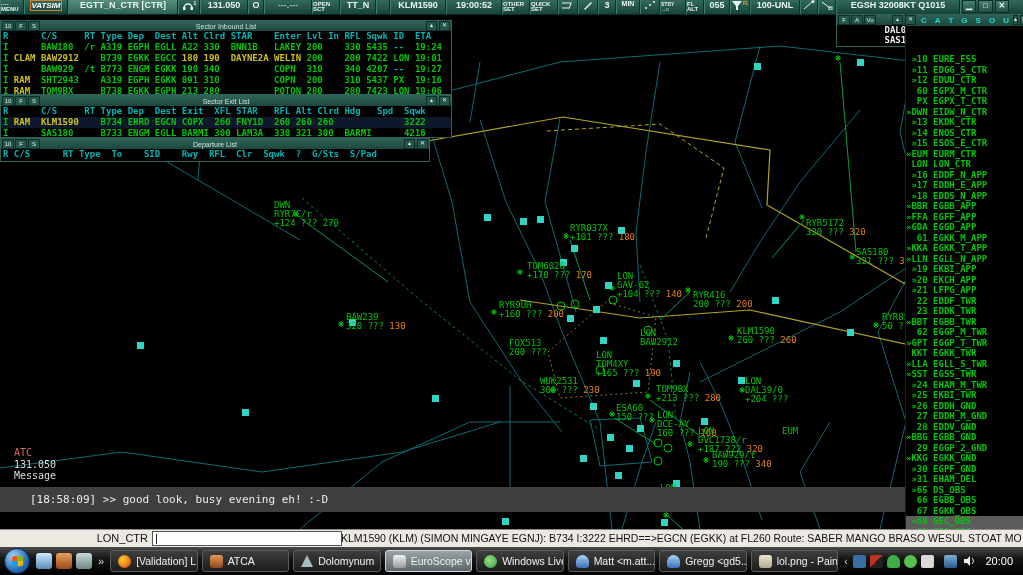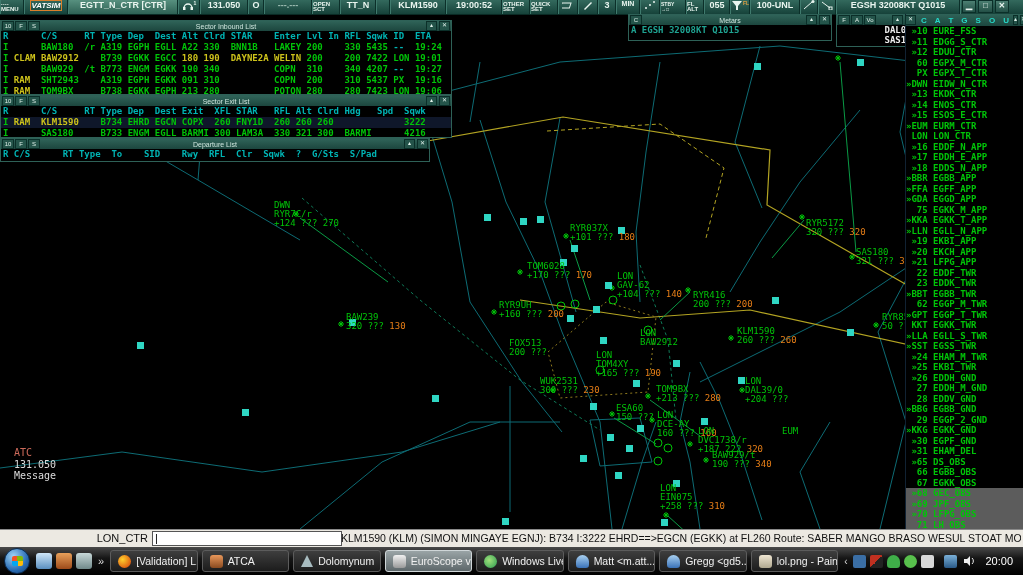--- a/index.html
+++ b/index.html
@@ -33,21 +33,21 @@
     color:#dff0e9;font-size:6px;line-height:7px;text-align:center;z-index:2;margin-left:auto;}
   .lstbtn+.lstbtn{margin-left:1px;}
   .listbody{font-family:"DejaVu Sans Mono",monospace;font-size:9px;font-weight:bold;}
   .lrow{height:11px;line-height:11px;white-space:pre;padding-left:2px;}
   .lrow.hl{background:#0f172a;}
   .lrow.hdr{height:11px;}
   
   #sidebar{position:absolute;left:905px;top:14px;width:118px;height:516px;background:#000;border-left:1px solid #123;box-sizing:border-box;}
   #sidebar-head{height:12px;background:linear-gradient(#2f6358,#1c463e);display:flex;align-items:center;padding:0 2px;}
   #sidebar-head .fl{color:#27d8c8;font-size:8px;font-weight:bold;margin-right:4px;}
-  #sidebar-items{font-family:"DejaVu Sans Mono",monospace;font-size:9px;font-weight:bold;color:#00c408;}
+  #sidebar-items{font-family:"DejaVu Sans Mono",monospace;font-size:9px;font-weight:bold;color:#00c408;margin-top:28px;}
   .sbitem{height:10.5px;line-height:10.5px;white-space:pre;}
   .sbitem.hl{background:#5c5c5c;}
   
   #chat-meta{position:absolute;left:14px;top:447px;font-family:"DejaVu Sans Mono",monospace;font-size:10px;line-height:11.5px;}
   #chat-atc{color:#cd6a5a;} #chat-freq,#chat-msglabel{color:#dcdcdc;}
   #chat-band{position:absolute;left:0;top:487px;width:905px;height:25px;background:#3f3f3f;}
   #chat-line{position:absolute;left:30px;top:6px;color:#ececec;font-family:"DejaVu Sans Mono",monospace;font-size:11px;white-space:pre;}
   
   #cmdline{position:absolute;left:0;top:529px;width:1023px;height:18px;background:#ece9e2;border-top:1px solid #8a8a8a;box-sizing:border-box;}
   #cmd-station{position:absolute;left:0;top:2px;width:148px;text-align:right;color:#111;font-size:11px;}
@@ -364,31 +364,20 @@
     <span class="ttl">Departure List</span>
     <span class="cornerbtns" id="dep-corner"><span class="cornerbtn" style="display: inline-block;">10</span><span class="cornerbtn" style="display: inline-block;">F</span><span class="cornerbtn" style="display: inline-block;">S</span></span>
     <span class="lstbtn">▴</span>
     <span class="lstbtn">✕</span>
   </div>
   <div class="listbody" id="departure-body">
         <div class="lrow hdr"><span class="t-c">R </span><span class="t-c">C/S      </span><span class="t-c">RT </span><span class="t-c">Type  </span><span class="t-c">To    </span><span class="t-c">SID    </span><span class="t-c">Rwy  </span><span class="t-c">RFL  </span><span class="t-c">Clr  </span><span class="t-c">Sqwk  </span><span class="t-c">?  </span><span class="t-c">G/Sts  </span><span class="t-c">S/Pad  </span></div>
       </div>
 </div>
 
-<div class="eswin" id="win-metars" style="left:628px;top:14px;width:204px;height:27px">
-  <div class="titlebar">
-    <span class="ttl">Metars</span>
-    <span class="cornerbtns" id="met-corner"><span class="cornerbtn" style="display: inline-block;">C</span></span>
-    <span class="lstbtn">▴</span>
-    <span class="lstbtn">✕</span>
-  </div>
-  <div class="listbody">
-        <div class="lrow t-m">A EGSH 32008KT Q1015</div>
-      </div>
-</div>
 
 <div class="eswin" id="win-voice" style="left:836px;top:14px;width:82px;height:33px">
   <div class="titlebar">
     <span id="voice-letters" style="display:flex">
           <span class="cornerbtn">F</span>
           <span class="cornerbtn">A</span>
           <span class="cornerbtn">Vo</span>
         </span>
     <span class="lstbtn">▴</span>
     <span class="lstbtn">✕</span>
@@ -425,21 +414,21 @@
         <div class="sbitem"> »14 ENOS_CTR</div>
         <div class="sbitem"> »15 ESOS_E_CTR</div>
         <div class="sbitem">»EUM EURM_CTR</div>
         <div class="sbitem"> LON LON_CTR</div>
         <div class="sbitem"> »16 EDDF_N_APP</div>
         <div class="sbitem"> »17 EDDH_E_APP</div>
         <div class="sbitem"> »18 EDDS_N_APP</div>
         <div class="sbitem">»BBR EGBB_APP</div>
         <div class="sbitem">»FFA EGFF_APP</div>
         <div class="sbitem">»GDA EGGD_APP</div>
-        <div class="sbitem">  75 EGKK_M_APP</div>
+        <div class="sbitem">  61 EGKK_M_APP</div>
         <div class="sbitem">»KKA EGKK_T_APP</div>
         <div class="sbitem">»LLN EGLL_N_APP</div>
         <div class="sbitem"> »19 EKBI_APP</div>
         <div class="sbitem"> »20 EKCH_APP</div>
         <div class="sbitem"> »21 LFPG_APP</div>
         <div class="sbitem">  22 EDDF_TWR</div>
         <div class="sbitem">  23 EDDK_TWR</div>
         <div class="sbitem">»BBT EGBB_TWR</div>
         <div class="sbitem">  62 EGGP_M_TWR</div>
         <div class="sbitem">»GPT EGGP_T_TWR</div>
@@ -464,20 +453,23 @@
         <div class="sbitem hl"> »70 LFPG_OBS</div>
         <div class="sbitem hl">  71 LH_OBS</div>
       </div>
 </div>
 
 <div id="chat-meta">
   <div id="chat-atc">ATC</div>
   <div id="chat-freq">131.050</div>
   <div id="chat-msglabel">Message</div>
 </div>
+<div id="chat-band">
+  <div id="chat-line">[18:58:09] &gt;&gt; good look, busy evening eh! :-D</div>
+</div>
 
 <div id="cmdline">
   <div id="cmd-station">LON_CTR</div>
   <input id="cmd-input" value="" style="">
   <span id="cmd-caret">|</span>
   <div id="cmd-fp">KLM1590 (KLM) (SIMON MINGAYE EGNJ): B734 I:3222 EHRD==&gt;EGCN (EGKK) at FL260 Route: SABER MANGO BRASO WESUL STOAT MOGLI LESTA ROBIN EVSON ADELU MAMUL F</div>
 </div>
 
 <div id="taskbar">
   <div id="startorb">

